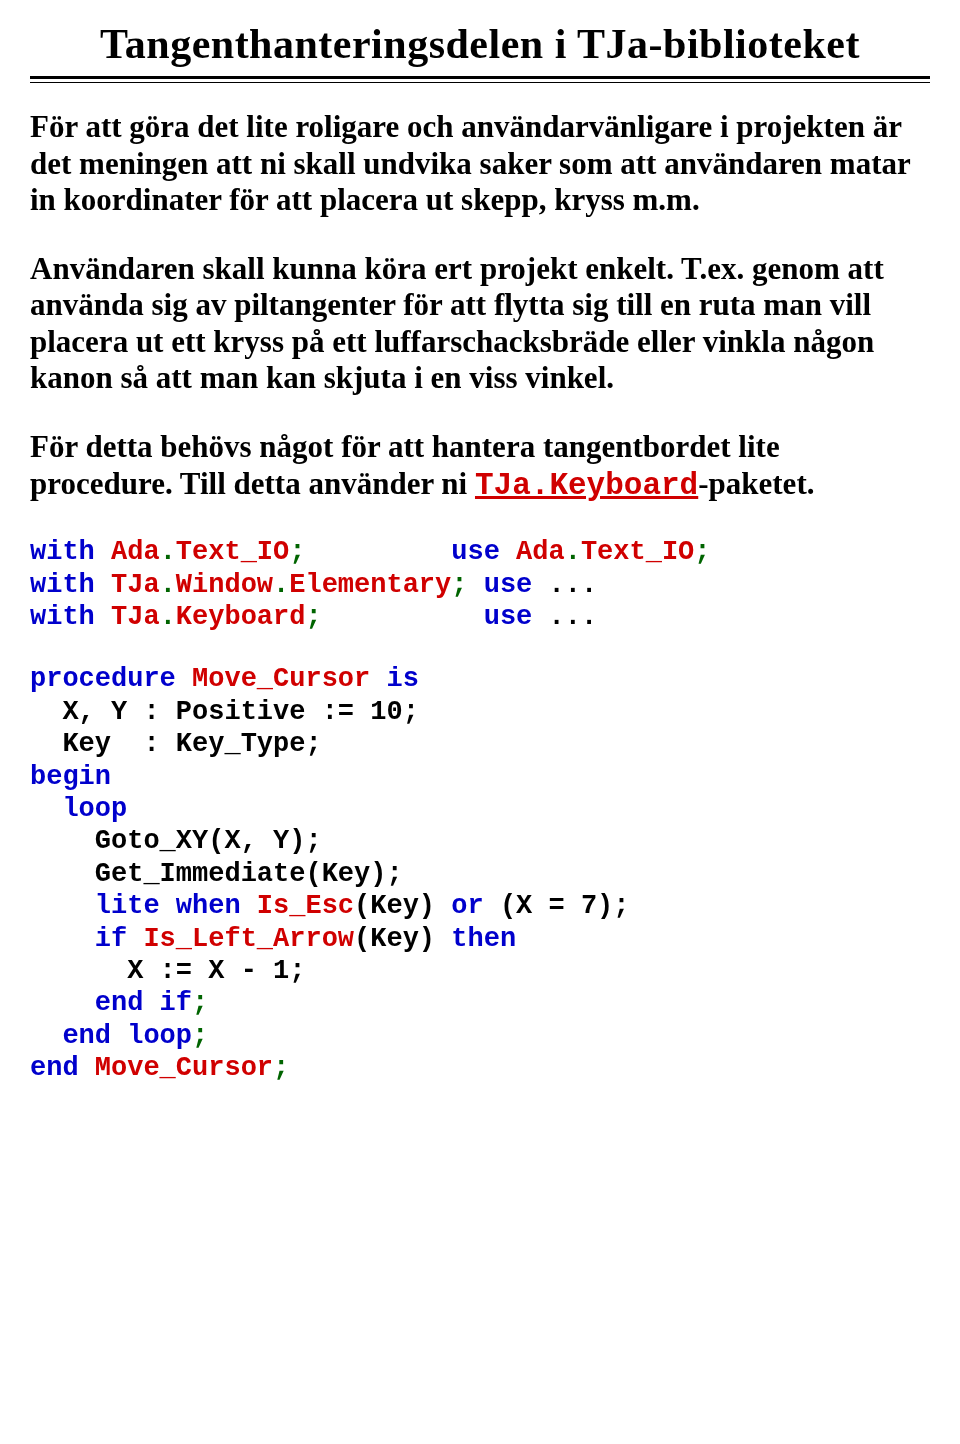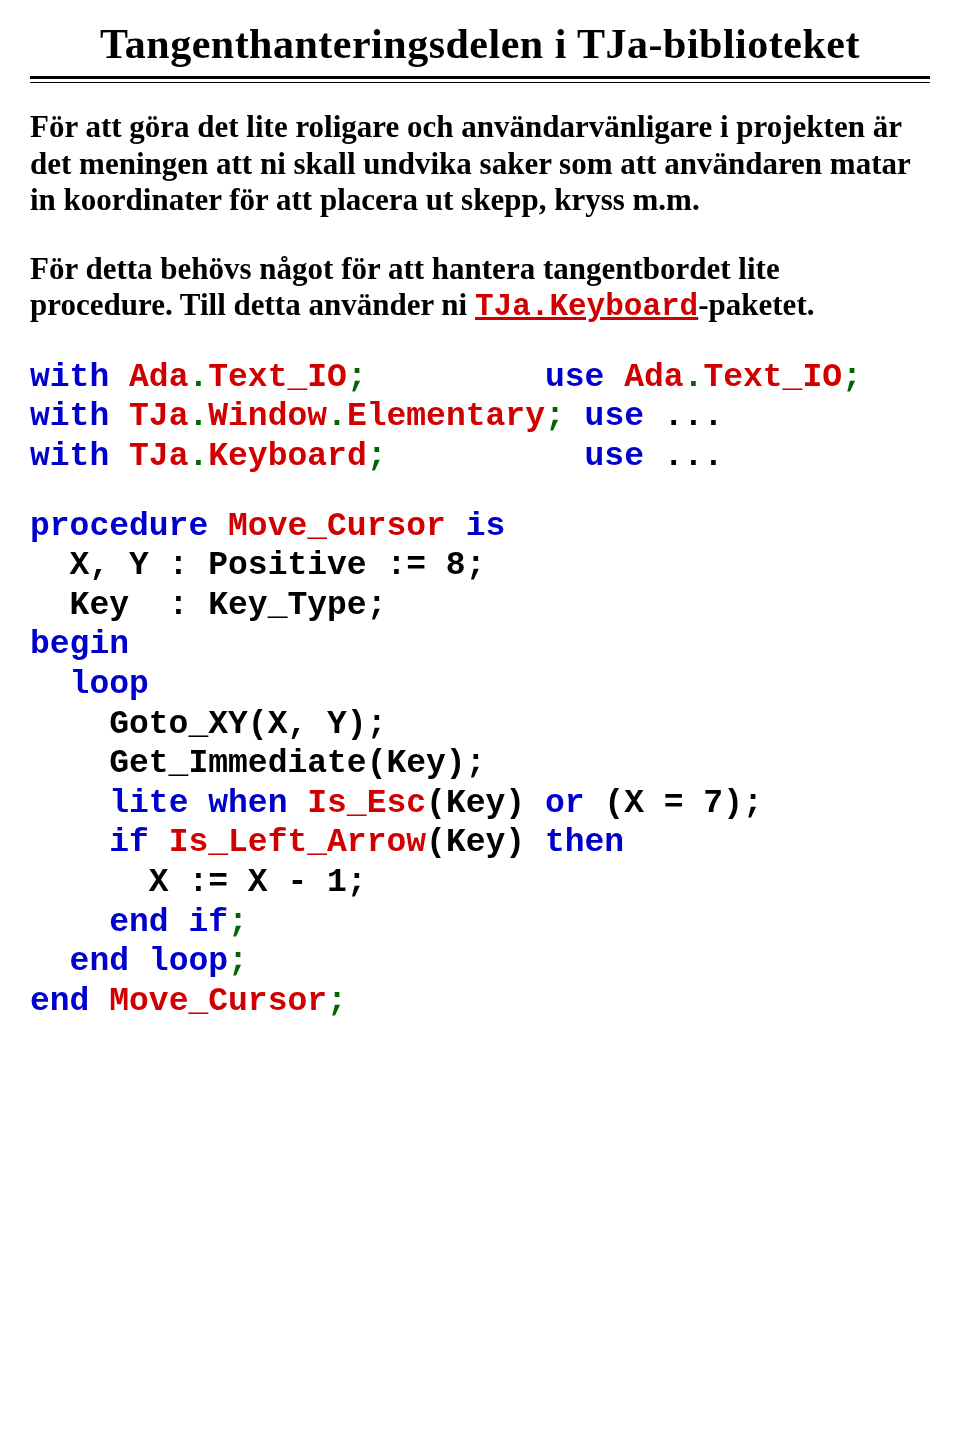--- a/index.html
+++ b/index.html
@@ -41,52 +41,53 @@
   }
   .mono {
     font-family: "Courier New", Courier, monospace;
     text-decoration: underline;
   }
   .code-red {
     color: #d00000;
   }
   pre.codeblock {
     font-family: "Courier New", Courier, monospace;
-    font-size: 33px;
+    font-size: 27px;
     line-height: 1.20;
     font-weight: bold;
     margin: 0 0 30px 0;
     white-space: pre;
   }
   pre.codeblock .k { color: #0000cc; } 
   pre.codeblock .r { color: #d00000; } 
   pre.codeblock .g { color: #006400; } 
 </style>
 </head>
 <body>
 
 <div class="page">
 
   <h1 class="title">Tangenthanteringsdelen i TJa-biblioteket</h1>
   <hr class="rule">
   <hr class="rule2">
 
   <p class="para">För att göra det lite roligare och användarvänligare i projekten är det meningen att ni skall undvika saker som att användaren matar in koordinater för att placera ut skepp, kryss m.m.</p>
 
+  <p class="para">Användaren skall kunna köra ert projekt enkelt. T.ex. genom att använda sig av piltangenter för att flytta sig till en ruta man vill placera ut ett kryss på ett luffarschacks­bräde eller vinkla någon kanon så att man kan skjuta i en viss vinkel.</p>
 
   <p class="para">
     <span>För detta behövs något för att hantera tangentbordet lite procedure. Till detta använder ni </span><span class="mono code-red">TJa.Keyboard</span><span>-paketet.</span>
   </p>
 
   <pre class="codeblock"><span class="k">with</span> <span class="r">Ada</span><span class="g">.</span><span class="r">Text_IO</span><span class="g">;</span><span>         </span><span class="k">use</span> <span class="r">Ada</span><span class="g">.</span><span class="r">Text_IO</span><span class="g">;</span>
 <span class="k">with</span> <span class="r">TJa</span><span class="g">.</span><span class="r">Window</span><span class="g">.</span><span class="r">Elementary</span><span class="g">;</span><span> </span><span class="k">use</span><span> ...</span>
 <span class="k">with</span> <span class="r">TJa</span><span class="g">.</span><span class="r">Keyboard</span><span class="g">;</span><span>          </span><span class="k">use</span><span> ...</span></pre>
 
   <pre class="codeblock"><span class="k">procedure</span><span> </span><span class="r">Move_Cursor</span><span> </span><span class="k">is</span>
-<span>  X, Y : Positive := 8;</span>
+<span>  X, Y : Positive := 10;</span>
 <span>  Key  : Key_Type;</span>
 <span class="k">begin</span>
 <span class="k">  loop</span>
 <span>    Goto_XY(X, Y);</span>
 <span>    Get_Immediate(Key);</span>
 <span>    </span><span class="k">lite when</span><span> </span><span class="r">Is_Esc</span><span>(Key) </span><span class="k">or</span><span> </span><span>(X = 7);</span>
 <span>    </span><span class="k">if</span><span> </span><span class="r">Is_Left_Arrow</span><span>(Key) </span><span class="k">then</span>
 <span>      X := X - 1;</span>
 <span>    </span><span class="k">end if</span><span class="g">;</span>
 <span>  </span><span class="k">end loop</span><span class="g">;</span>

